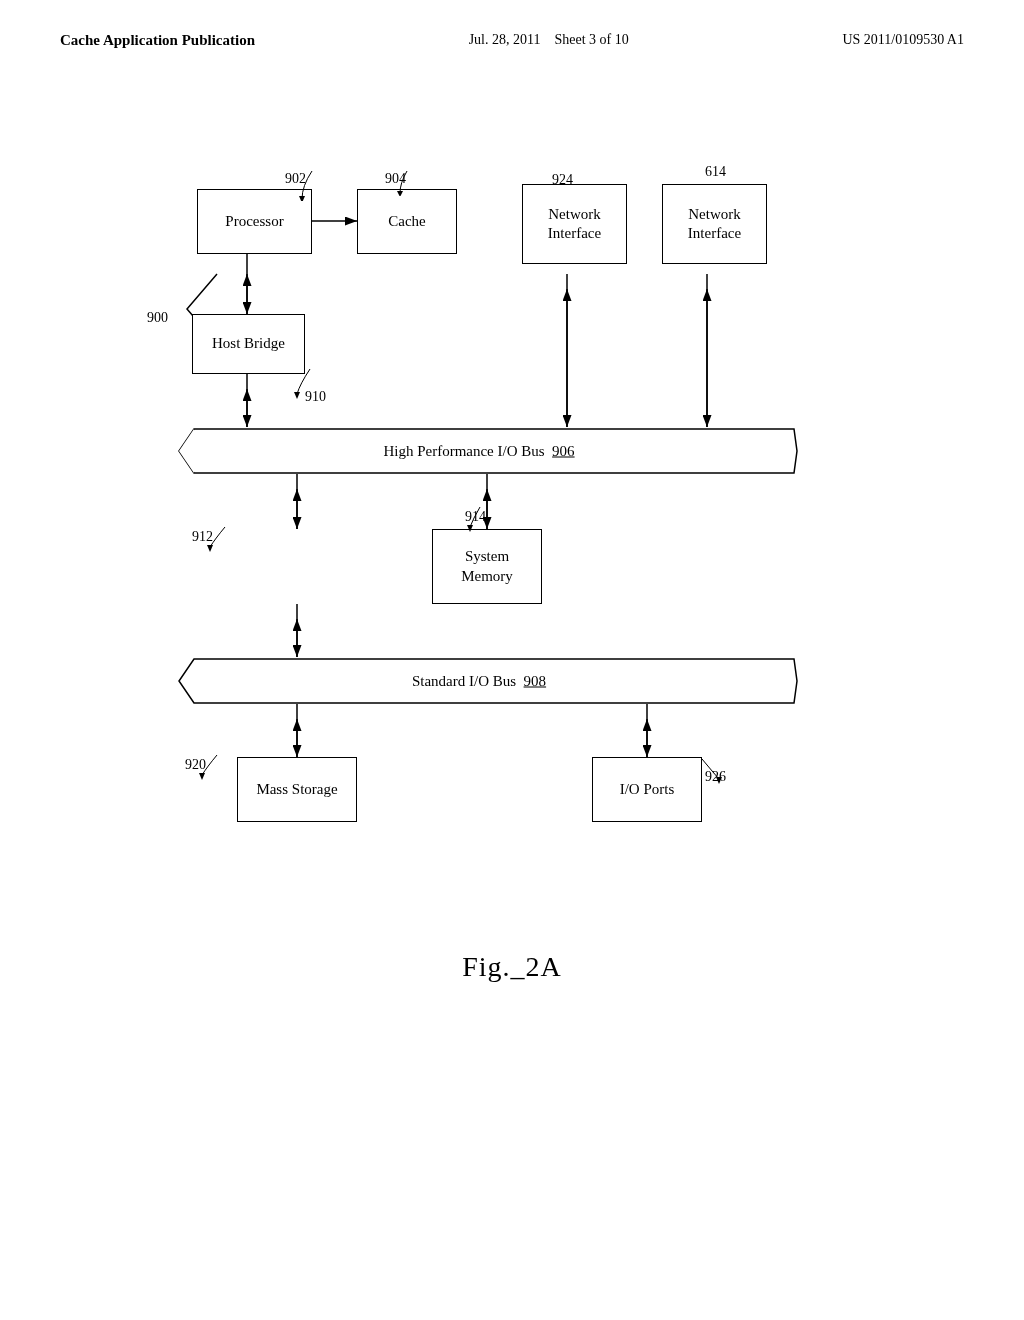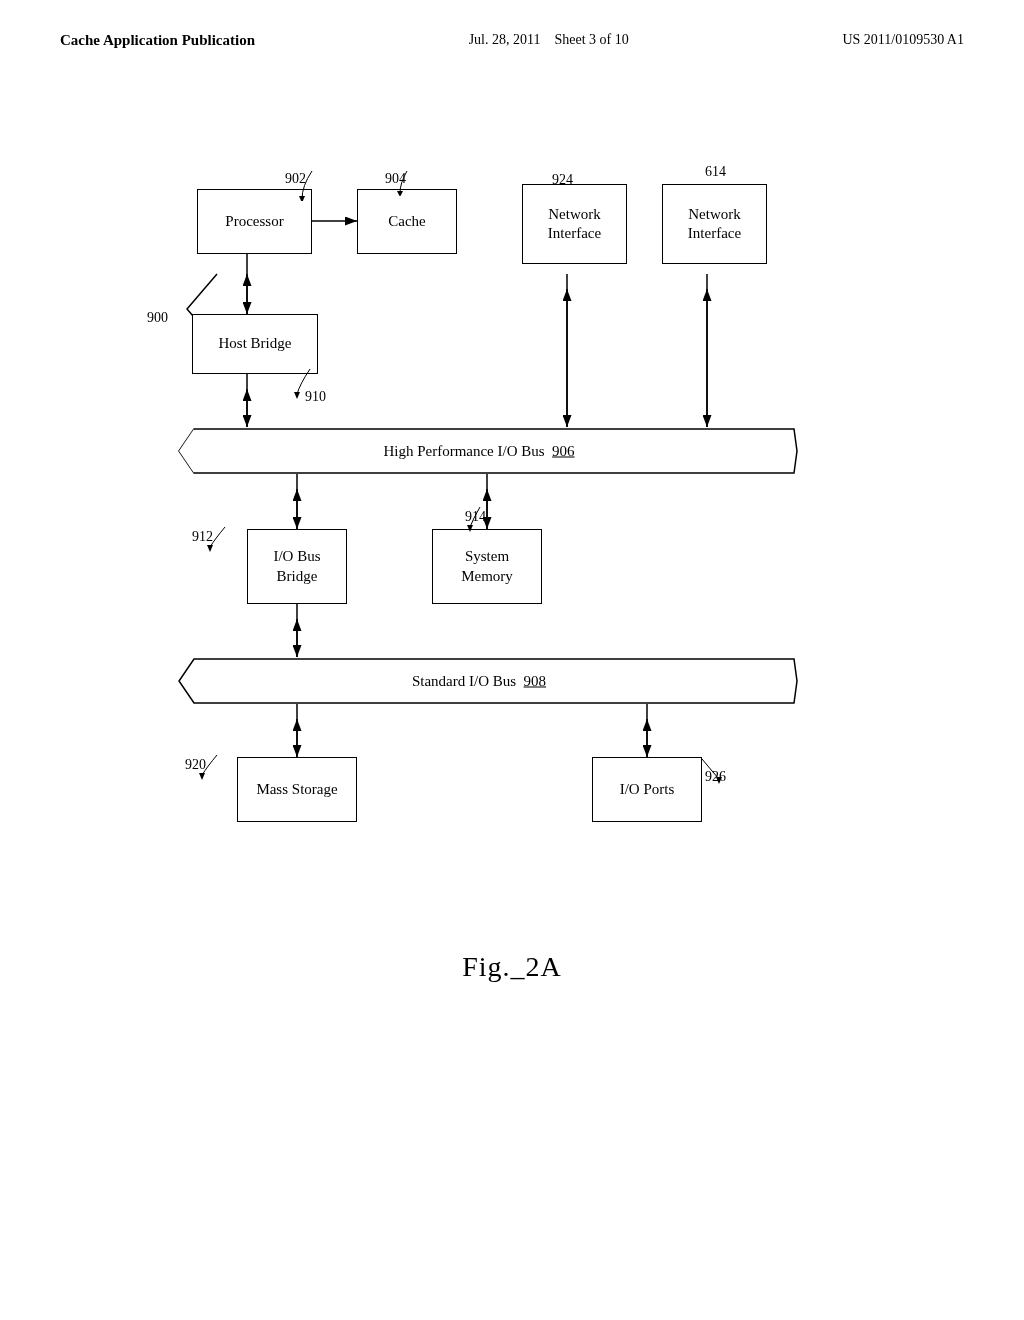--- a/index.html
+++ b/index.html
@@ -164,21 +164,21 @@
 
   <div class="label" style="left:415px; top:63px;">924</div>
 
   <div class="box" style="left:525px; top:75px; width:105px; height:80px;">
     <span style="white-space:pre-line;">Network
 Interface</span>
   </div>
 
   <div class="label" style="left:568px; top:55px;">614</div>
 
-  <div class="box" style="left:55px; top:205px; width:126px; height:60px;">
+  <div class="box" style="left:55px; top:205px; width:113px; height:60px;">
     <span>Host Bridge</span>
   </div>
 
   <div class="label" style="left:168px; top:280px;">910</div>
   <svg style="position:absolute; left:155px; top:260px; width:30px; height:30px;">
     <path d="M 18 0 Q 8 15 5 25" fill="none" stroke="#000" stroke-width="1"></path>
     <polygon points="2,23 5,30 8,23" fill="#000"></polygon>
   </svg>
 
   <div style="position:absolute; left:22px; top:318px; width:640px; height:48px;">
@@ -188,24 +188,20 @@
 
       <polygon points="20,24 35,2 35,46" fill="white" stroke="black" stroke-width="0"></polygon>
 
     </svg>
     <div style="position:absolute; top:50%; left:50%; transform:translate(-50%,-50%); font-size:15px; white-space:nowrap;">
       <span>High Performance I/O Bus</span>
       &nbsp;<span class="underline">906</span>
     </div>
   </div>
 
-  <div class="box" style="left:110px; top:420px; width:100px; height:75px;">
-    <span style="white-space:pre-line;">I/O Bus
-Bridge</span>
-  </div>
 
   <div class="label" style="left:55px; top:420px;">912</div>
   <svg style="position:absolute; left:68px; top:418px; width:30px; height:25px;">
     <path d="M 20 0 Q 10 12 5 20" fill="none" stroke="#000" stroke-width="1"></path>
     <polygon points="2,18 5,25 8,18" fill="#000"></polygon>
   </svg>
 
   <div class="box" style="left:295px; top:420px; width:110px; height:75px;">
     <span style="white-space:pre-line;">System
 Memory</span>

